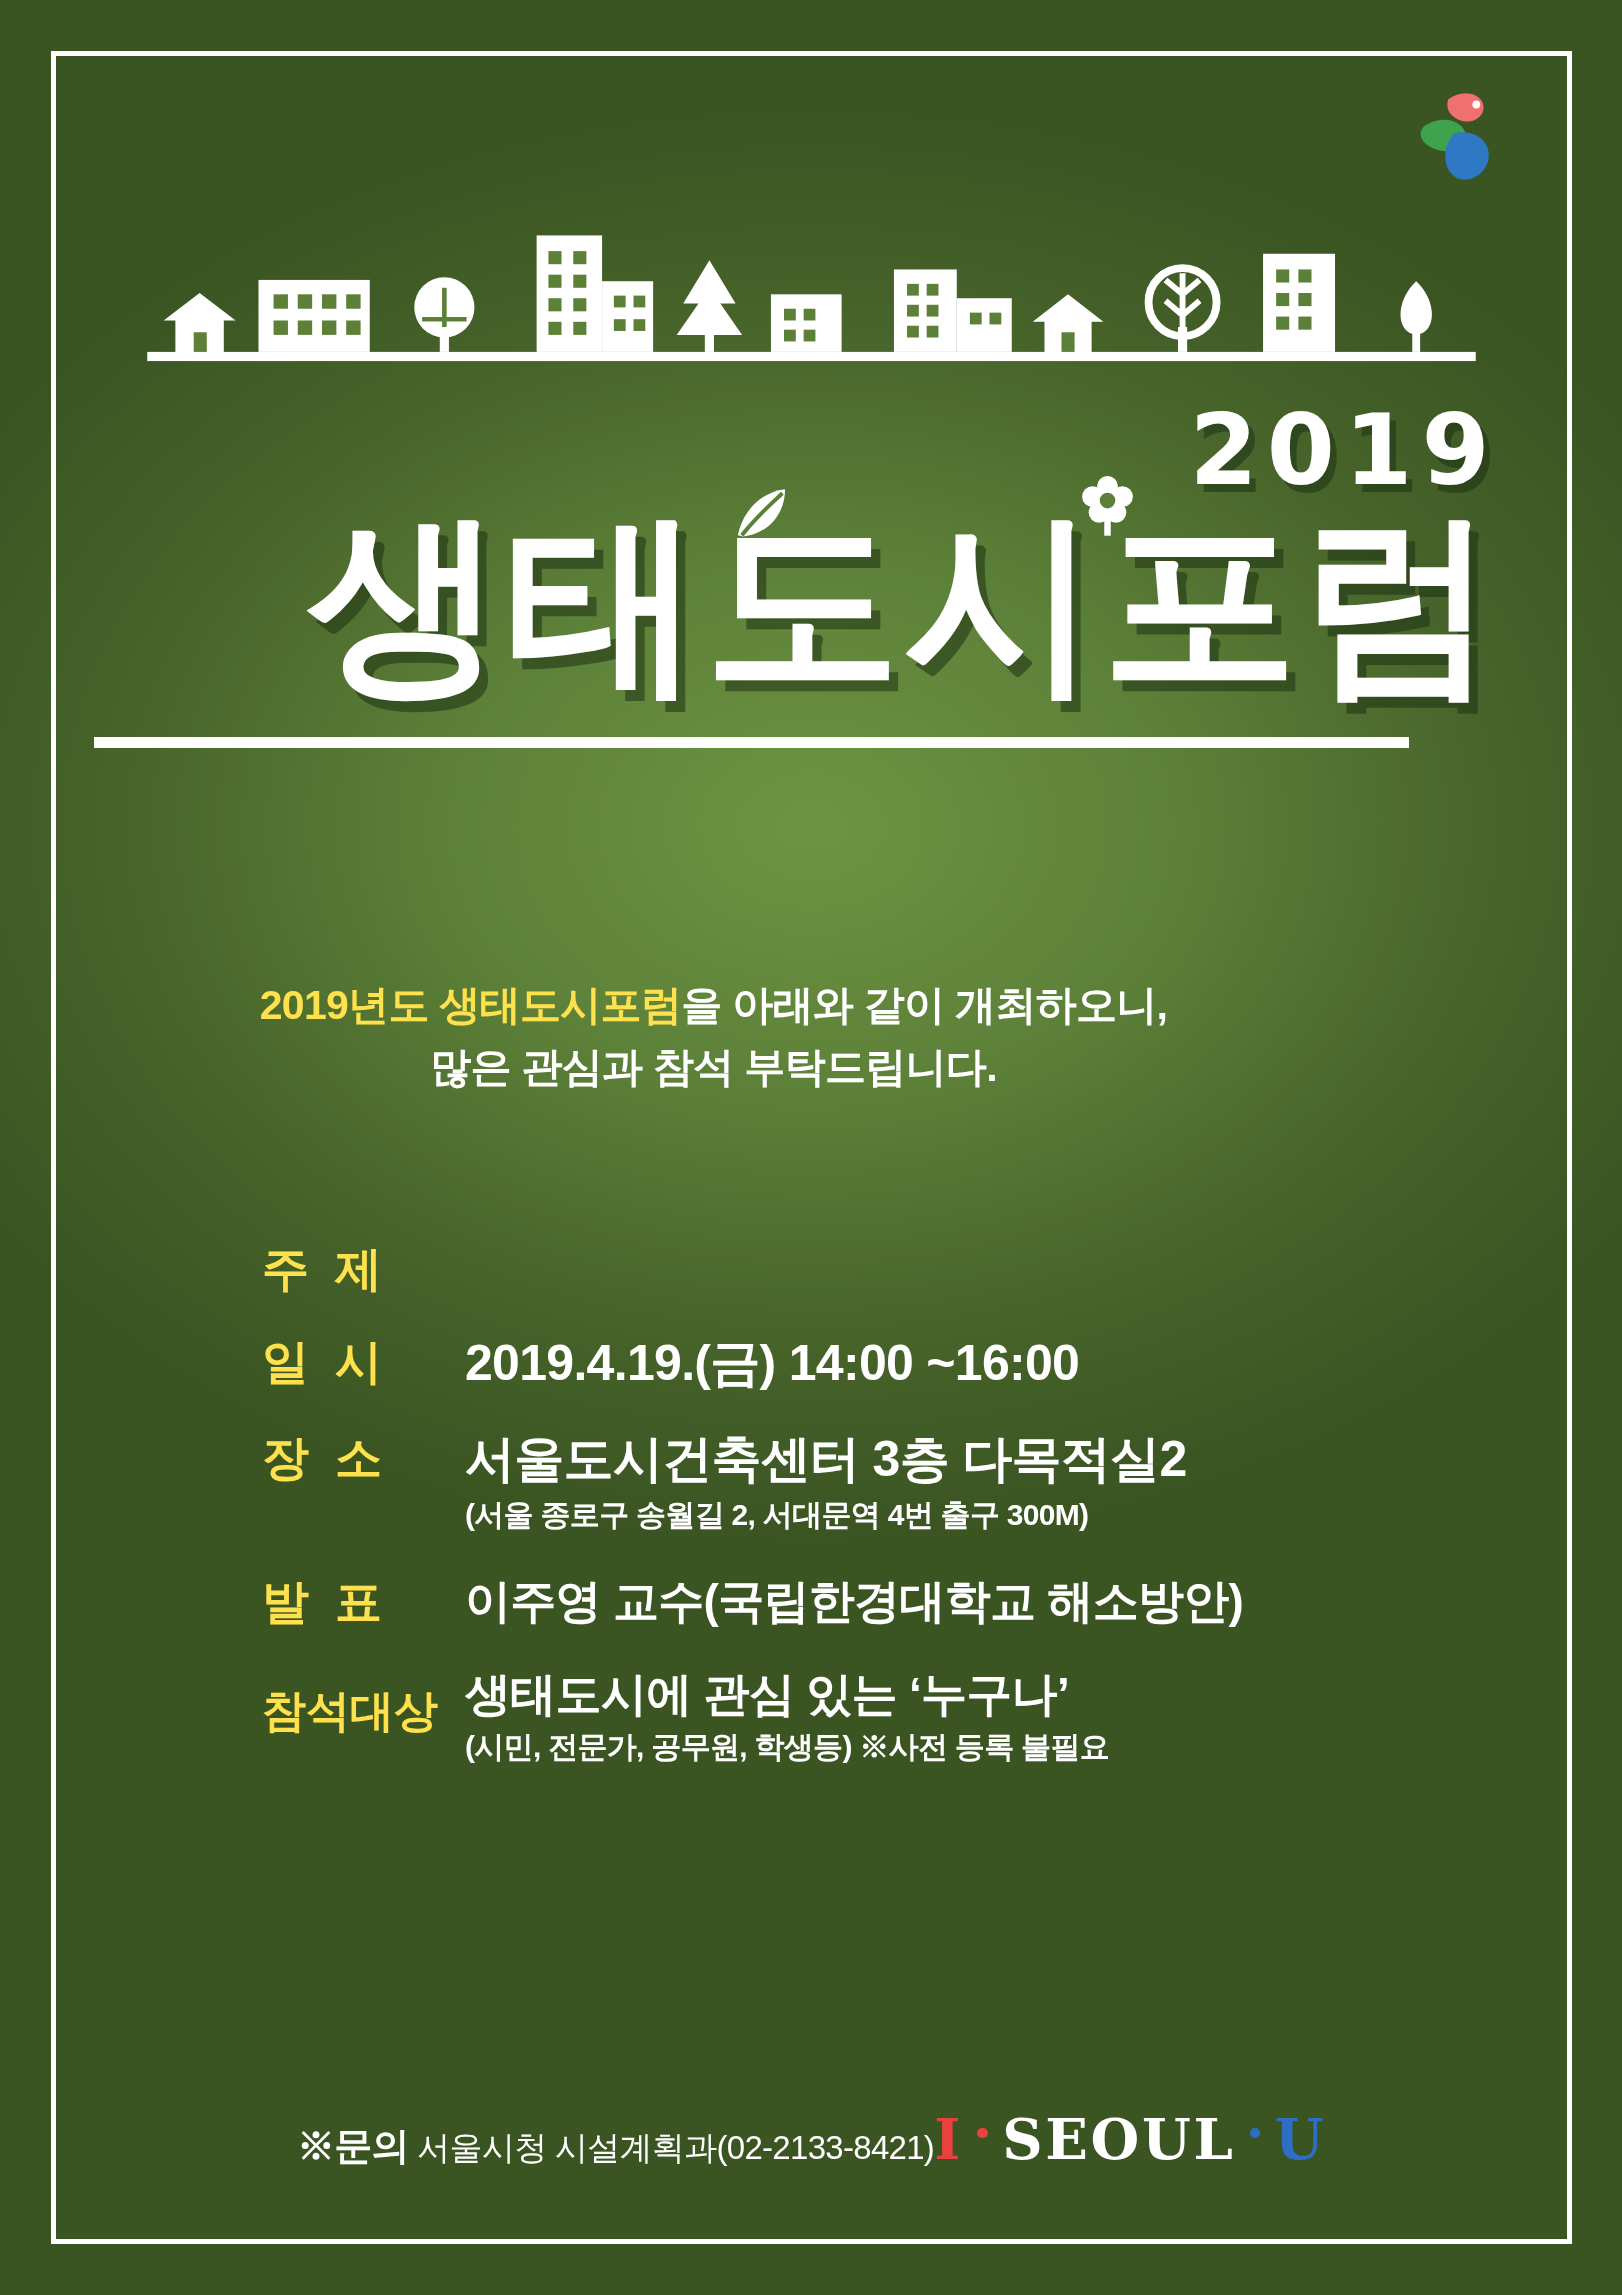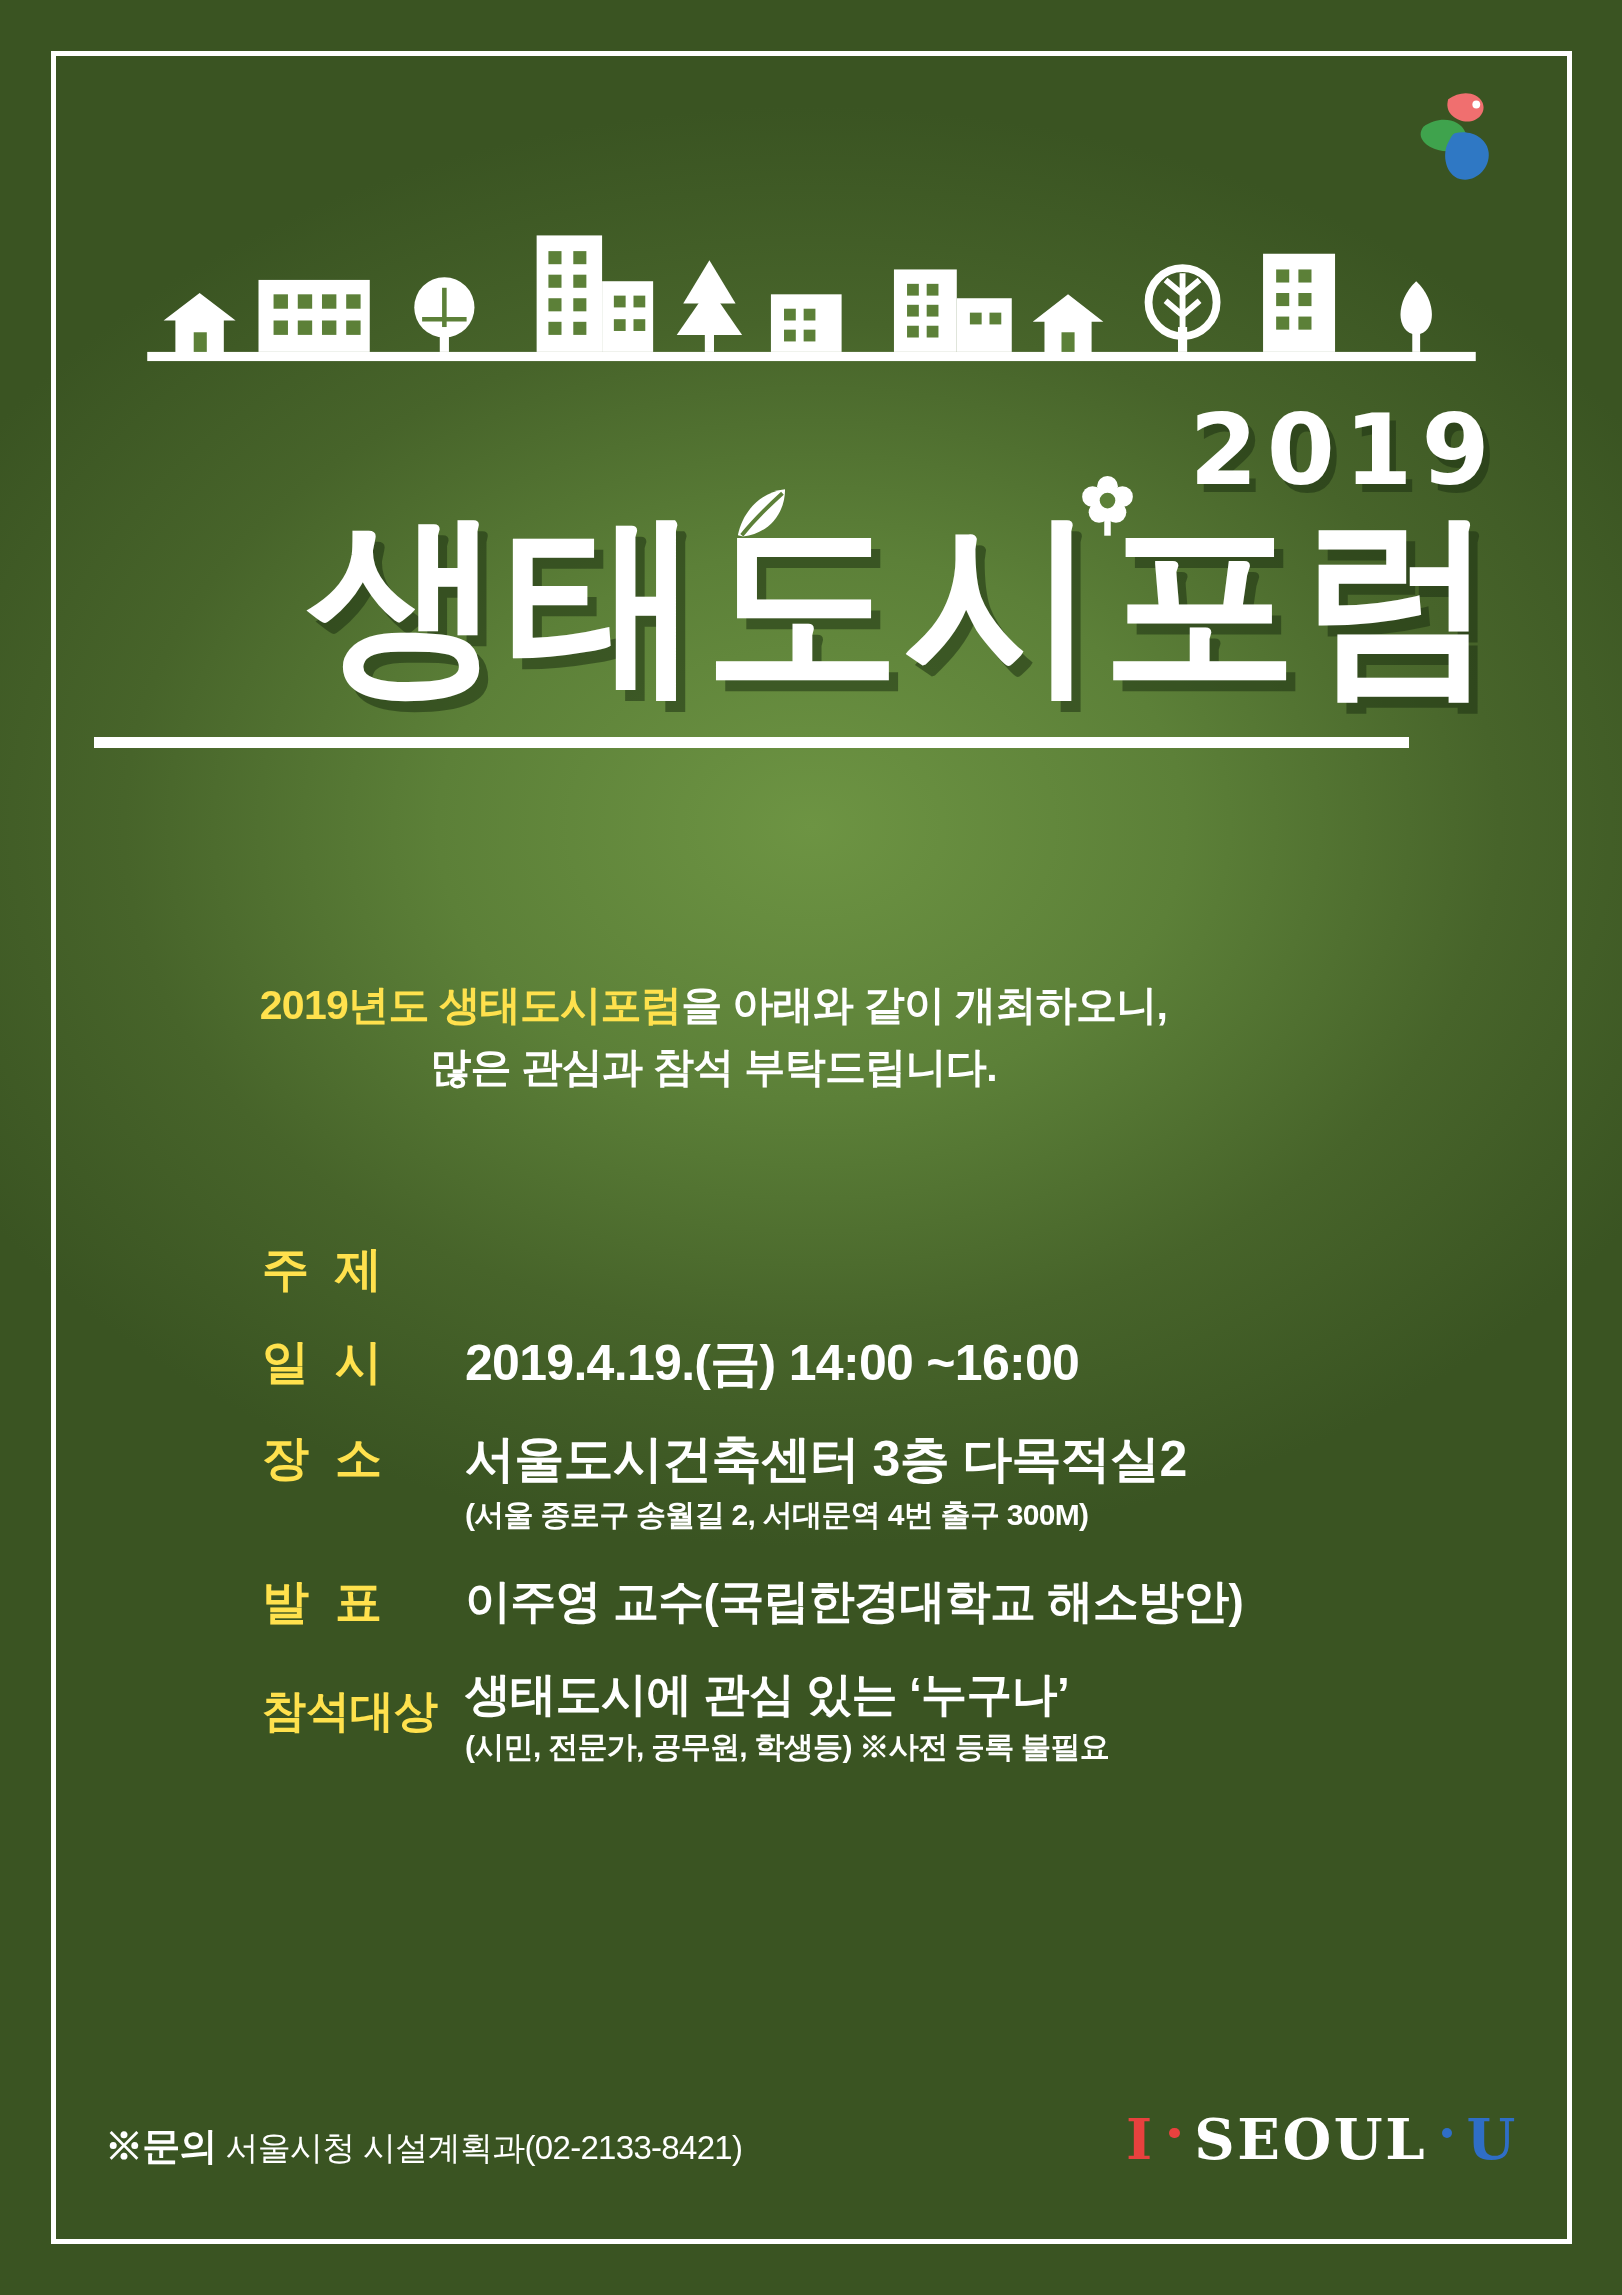--- a/index.html
+++ b/index.html
@@ -167,21 +167,21 @@
   }
 
   
   .footer {
     position: absolute;
     left: 105px;
     bottom: 123px;
     width: 1413px;
     display: flex;
     align-items: flex-end;
-    justify-content: space-between;
+    justify-content: center;
     margin-top: 25px;
   }
   .contact {
     color: #ffffff;
     font-size: 33px;
     font-weight: 700;
     letter-spacing: -0.7px;
     white-space: nowrap;
   }
   .contact .mark { font-size: 38px; font-weight: 700; }

